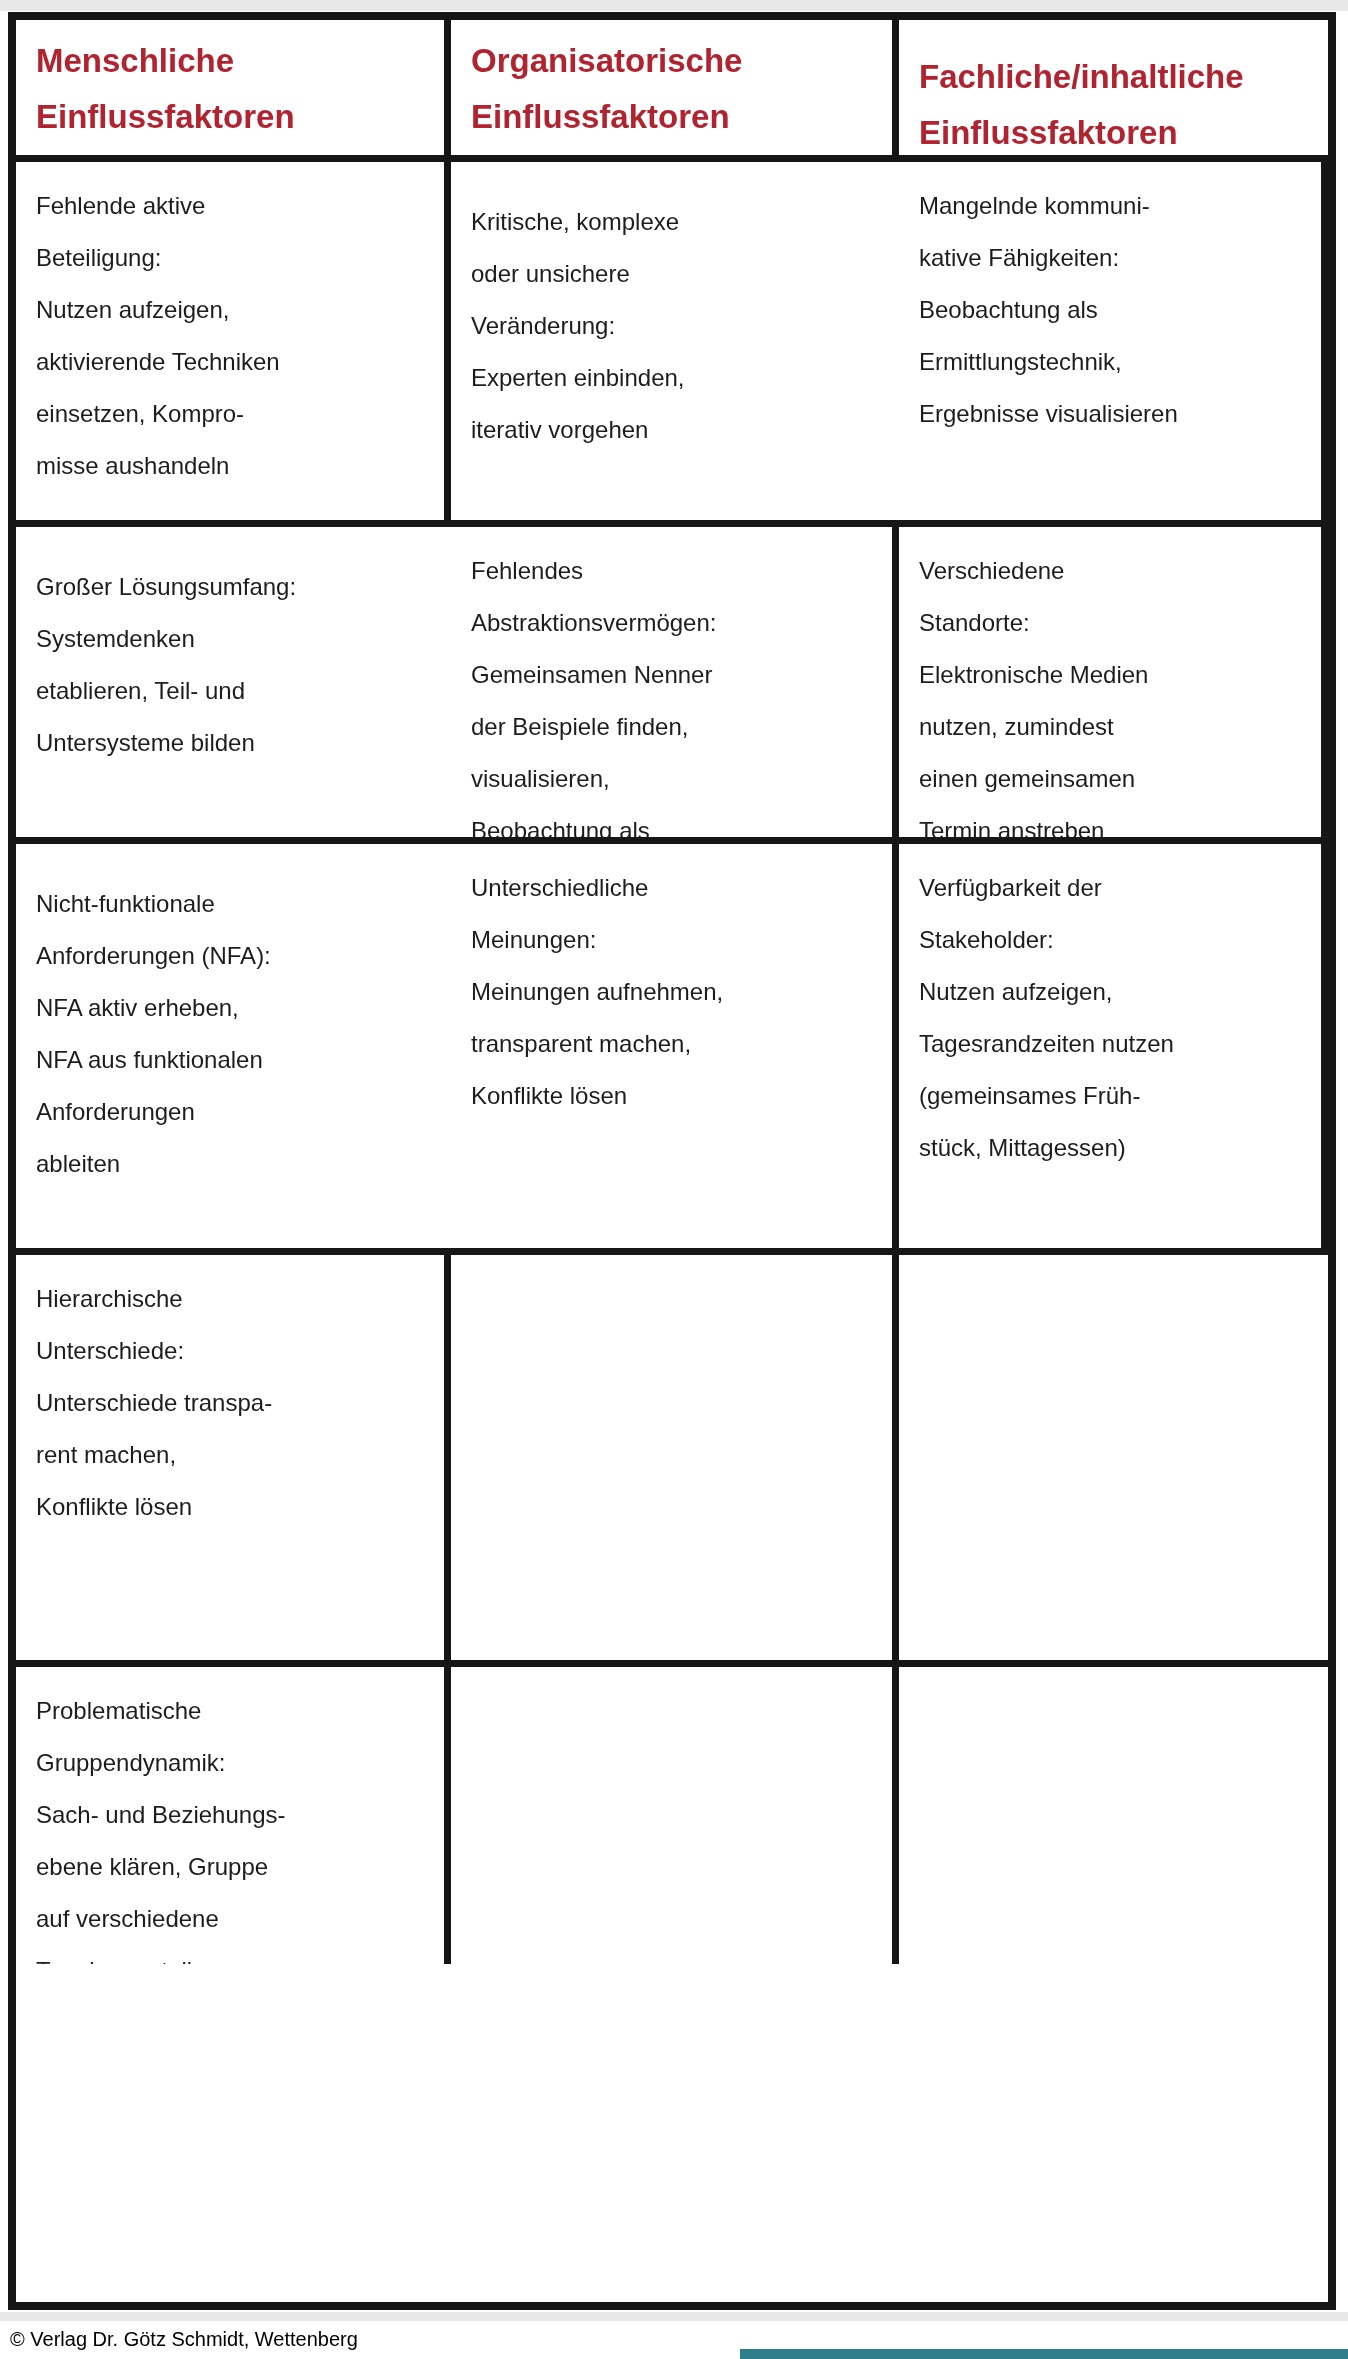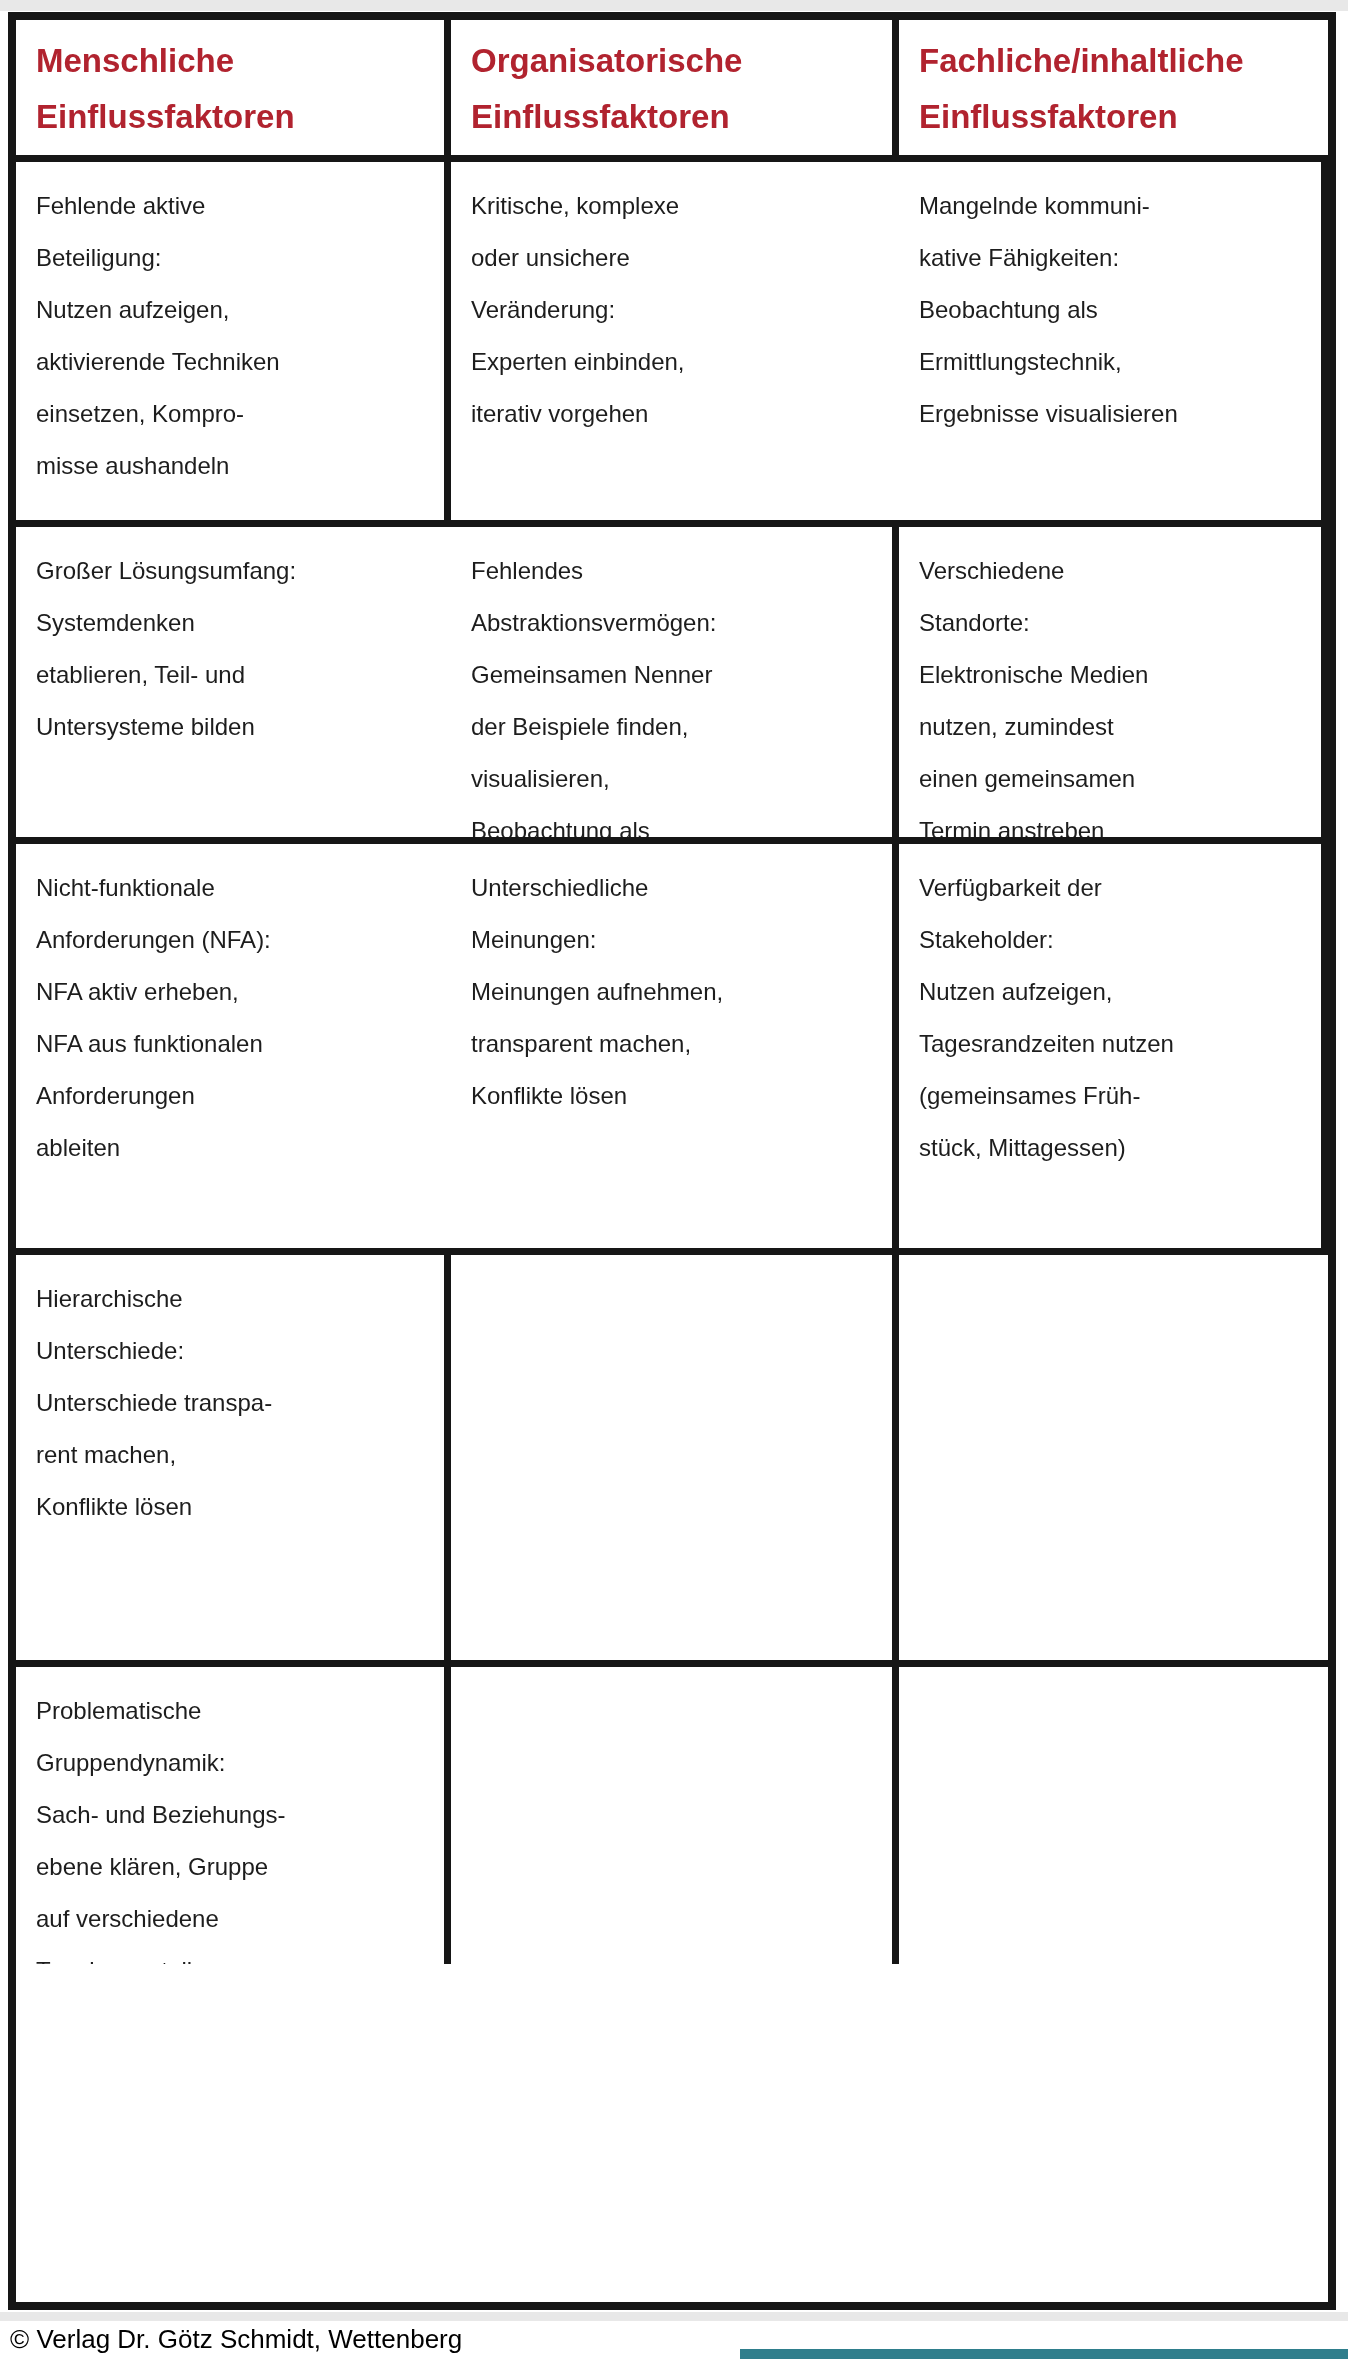--- a/index.html
+++ b/index.html
@@ -33,34 +33,34 @@
     box-sizing: border-box;
     border-right: 7px solid #161616;
     border-bottom: 7px solid #161616;
     padding: 18px 12px 0 20px;
     font-size: 24px;
     line-height: 52px;
     color: #1d1d1d;
     white-space: pre;
     overflow: hidden;
   }
-  .cell.last-col { border-right: none; }
+  .cell.last-col { border-right: none; margin-top: 16px; }
   .cell.last-row { border-bottom: none; }
   .cell.hdr {
     color: #b1232f;
     font-weight: bold;
     font-size: 33px;
     line-height: 56px;
     padding-top: 13px;
   }
   .footer-note {
     position: absolute;
     left: 10px;
     top: 2326px;
-    font-size: 26px;
+    font-size: 20px;
     line-height: 26px;
     color: #000000;
     white-space: pre;
   }
   .bottom-accent {
     position: absolute;
     left: 740px;
     bottom: 0;
     width: 608px;
     height: 10px;

